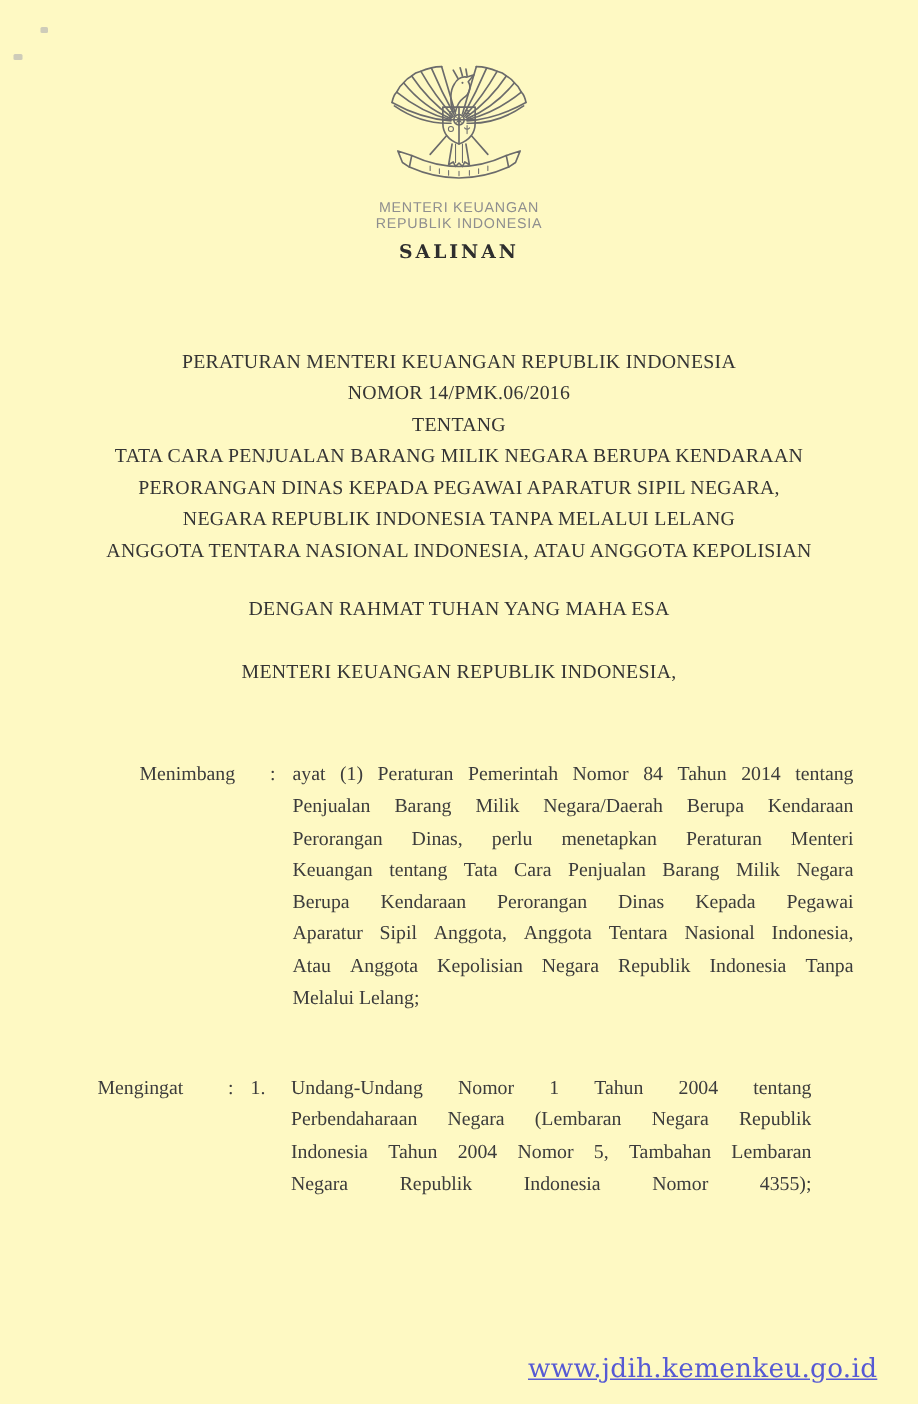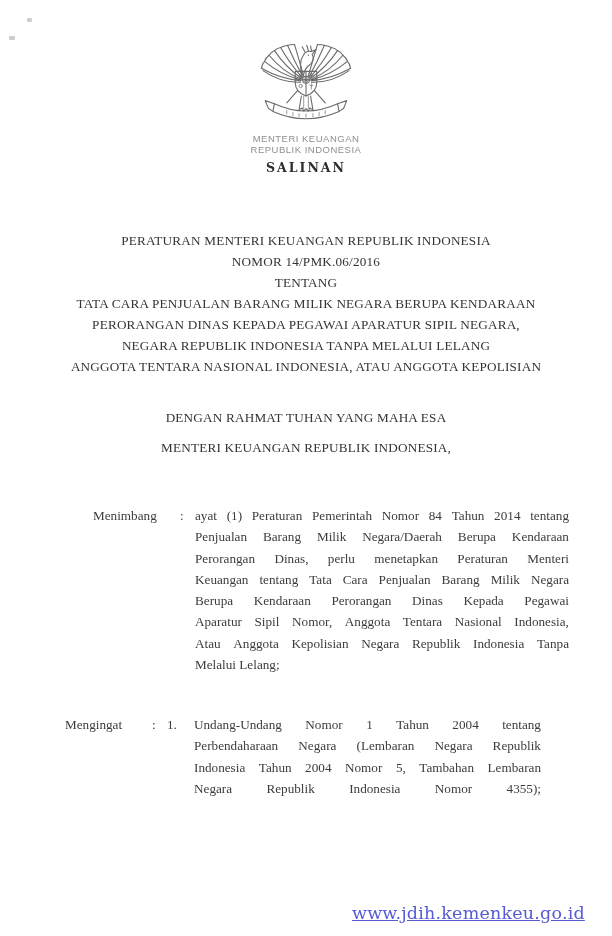--- a/index.html
+++ b/index.html
@@ -1,20 +1,20 @@
 <!DOCTYPE html>
 <html><head>
 <meta charset="utf-8">
 <style>
   html,body { margin:0; padding:0; background:#e8e8e8; }
   .page {
     position:relative;
     width:612px; height:936px;
     margin:0 auto;
-    background:#ffffff;
+    background:#fef9c3;
     font-family:"Liberation Serif", serif;
     color:#3c3c3c;
     overflow:hidden;
   }
   .speck { position:absolute; background:#b4b4b4; opacity:.65; border-radius:1px; }
   .speck.s1 { left:27px; top:18px; width:5px; height:4px; }
   .speck.s2 { left:9px;  top:36px; width:6px; height:4px; }
 
   .doc-header { position:absolute; top:42px; left:0; right:0; text-align:center; }
   .emblem { display:block; margin:0 auto; }
@@ -37,21 +37,21 @@
     font-size:13.2px; line-height:21px;
     letter-spacing:.2px; color:#343434;
   }
   .centered-line { height:21px; }
 
   .invocation, .authority {
     position:absolute; left:0; right:0;
     text-align:center;
     font-size:13.2px; letter-spacing:.2px; color:#343434;
   }
-  .invocation { top:410px; }
+  .invocation { top:398px; }
   .authority  { top:440px; }
 
   .clause {
     position:absolute; left:65px;
     display:flex; align-items:flex-start;
     font-size:13.2px; line-height:21.3px; color:#3c3c3c;
   }
   .clause .label { width:87px; }
   .clause .colon { width:15px; }
   .clause .content { width:374px; }
@@ -196,21 +196,21 @@
           <span>Berupa</span>
           <span>Kendaraan</span>
           <span>Perorangan</span>
           <span>Dinas</span>
           <span>Kepada</span>
           <span>Pegawai</span>
         </div>
         <div class="tline justify">
           <span>Aparatur</span>
           <span>Sipil</span>
-          <span>Nomor,</span>
+          <span>Anggota,</span>
           <span>Anggota</span>
           <span>Tentara</span>
           <span>Nasional</span>
           <span>Indonesia,</span>
         </div>
         <div class="tline justify">
           <span>Atau</span>
           <span>Anggota</span>
           <span>Kepolisian</span>
           <span>Negara</span>

